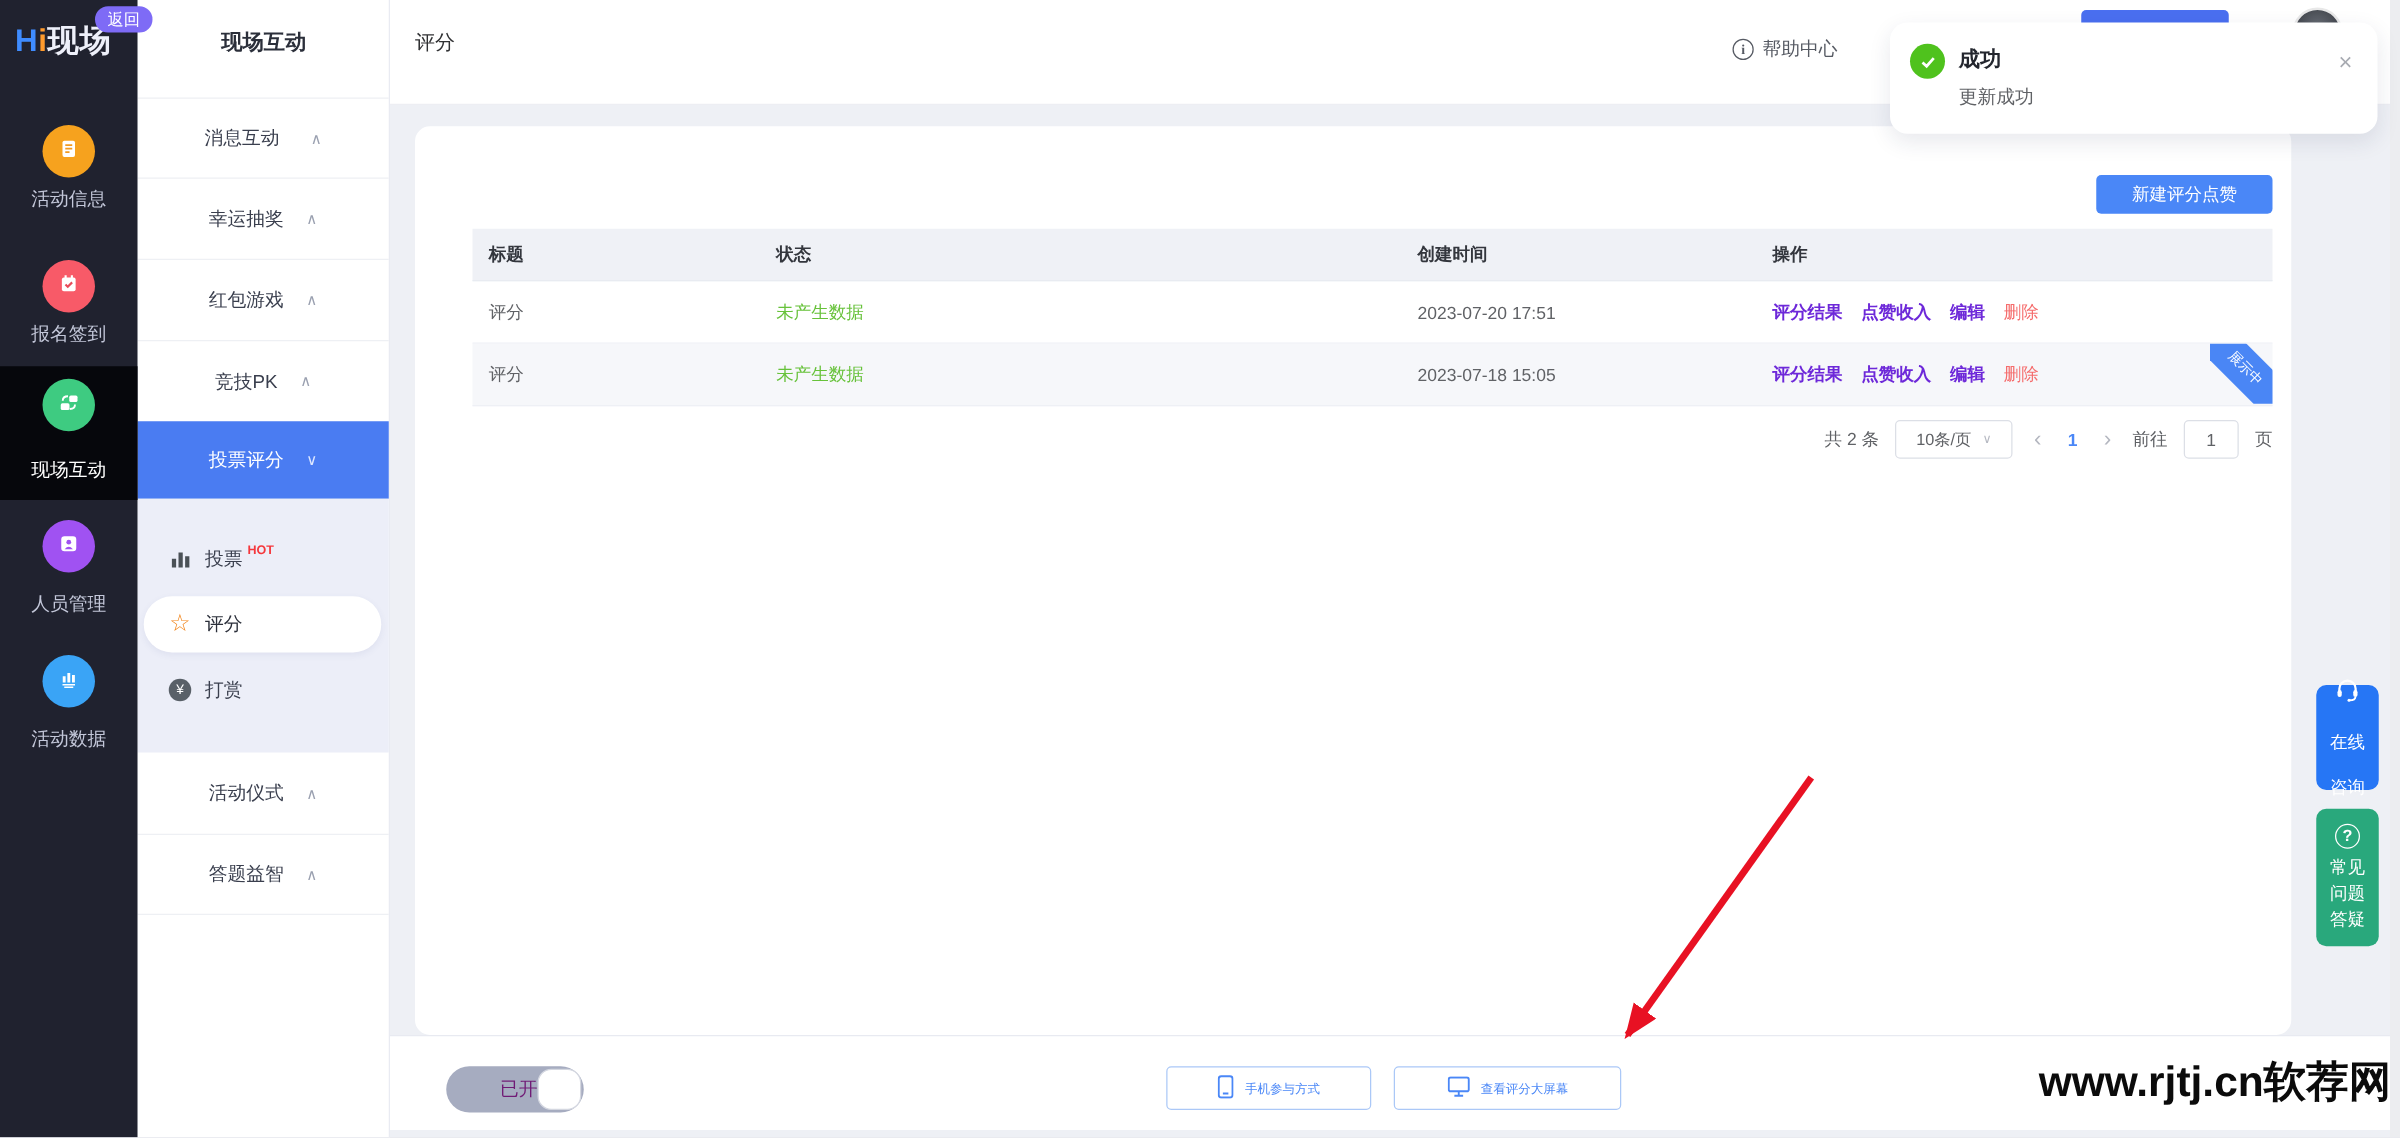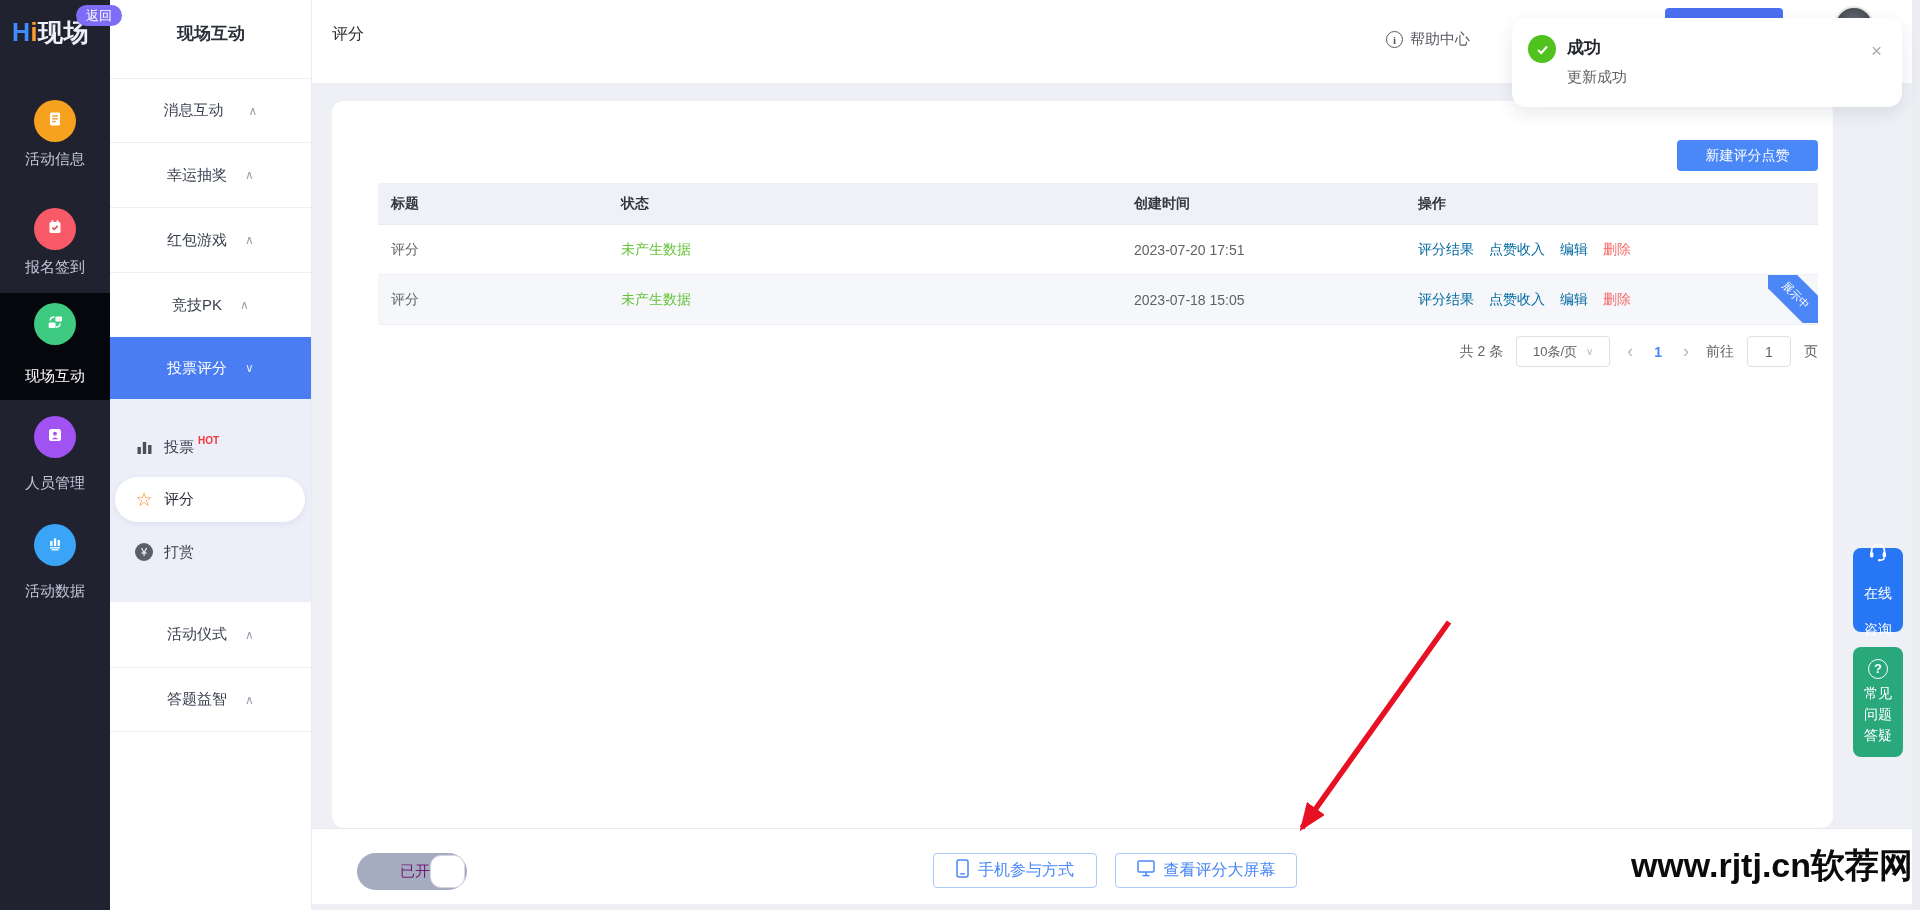--- a/index.html
+++ b/index.html
@@ -58,39 +58,39 @@
   .create-btn{position:absolute;right:15px;top:39px;width:141px;height:31px;background:#4a87f7;color:#fff;font-size:14px;
       border:none;border-radius:4px;display:flex;align-items:center;justify-content:center;cursor:pointer;}
   .tbl{position:absolute;left:46px;top:82px;width:1440px;font-size:14px;}
   .trow{display:flex;align-items:center;height:49px;border-bottom:1px solid #eef0f5;position:relative;color:#606266;}
   .thead{height:41px;background:#eff1f6;font-weight:bold;color:#33363d;border-bottom:1px solid #e8ebf1;}
   .c1{width:243px;padding-left:13px;box-sizing:border-box;}
   .c2{width:513px;} .c3{width:284px;}
   .c4{flex:1;display:flex;gap:15px;}
   .row-alt{background:#f6f7fa;}
   .st-green{color:#67c23a;}
-  .lnk{color:#0369a1;cursor:pointer;} .lnk-red{color:#f56c6c;cursor:pointer;}
+  .lnk{color:#6d28d9;cursor:pointer;font-weight:bold;} .lnk-red{color:#f56c6c;cursor:pointer;}
   .corner{position:absolute;right:0;top:0;width:50px;height:48px;overflow:hidden;}
   .band{position:absolute;left:-28px;top:5px;width:112px;height:30px;line-height:30px;background:#4a86f5;color:#fff;
       font-size:11px;text-align:center;transform:rotate(45deg);}
   .pager{position:absolute;right:15px;top:234px;height:33px;display:flex;align-items:center;gap:13px;font-size:14px;color:#606266;}
   .psize{width:94px;height:31px;border:1px solid #dcdfe6;border-radius:4px;display:flex;align-items:center;justify-content:center;
       gap:9px;font-size:13px;color:#606266;cursor:pointer;box-sizing:border-box;}
   .psize .chev{font-size:10px;color:#b6b9c2;}
   .pg-arrow{color:#b4b7c0;font-size:18px;cursor:pointer;padding:0 4px;}
   .pg-cur{color:#4a87f7;font-weight:bold;cursor:pointer;padding:0 4px;}
   .goto-input{width:42px;height:29px;border:1px solid #dcdfe6;border-radius:4px;text-align:center;font-size:14px;color:#606266;
       font-family:inherit;box-sizing:content-box;padding:0;}
   
   .footer{position:absolute;left:312px;top:828px;width:1608px;height:76px;background:#fff;border-top:1px solid #e8eaf1;z-index:4;box-sizing:border-box;}
   .toggle{position:absolute;left:45px;top:24px;width:110px;height:37px;background:#a6acc0;border-radius:19px;cursor:pointer;}
   .toggle-label{position:absolute;left:16px;top:0;height:37px;display:flex;align-items:center;color:#701a75;font-size:15px;margin-left:27px;}
   .knob{position:absolute;right:2px;top:2px;width:35px;height:33px;background:#fff;border-radius:11px;border:1px solid #d4d7e0;box-sizing:border-box;}
   .ftr-btn{position:absolute;top:24px;height:35px;background:#fff;border:1px solid #abc8f7;border-radius:4px;color:#4a87f7;
-      font-size:16px;display:flex;align-items:center;justify-content:center;gap:9px;cursor:pointer;box-sizing:border-box;}
+      font-size:10px;display:flex;align-items:center;justify-content:center;gap:9px;cursor:pointer;box-sizing:border-box;}
   .btn-phone{left:621px;width:164px;} .btn-screen{left:803px;width:182px;}
   
   .float-btn{position:absolute;right:17px;width:50px;border-radius:8px;color:#fff;display:flex;flex-direction:column;
       align-items:center;font-size:14px;line-height:20px;cursor:pointer;z-index:20;}
   .f-chat{top:548px;height:84px;background:#2676f5;justify-content:center;gap:16px;}
   .f-faq{top:647px;height:110px;background:#29a87c;justify-content:center;gap:1px;}
   .q-ic{width:20px;height:20px;border:1.6px solid #fff;border-radius:50%;font-size:13px;font-weight:bold;
       display:flex;align-items:center;justify-content:center;margin-bottom:3px;box-sizing:border-box;}
   .scroll-track{position:absolute;right:0;top:0;width:8px;height:910px;background:#ecedf0;z-index:10;}
   

